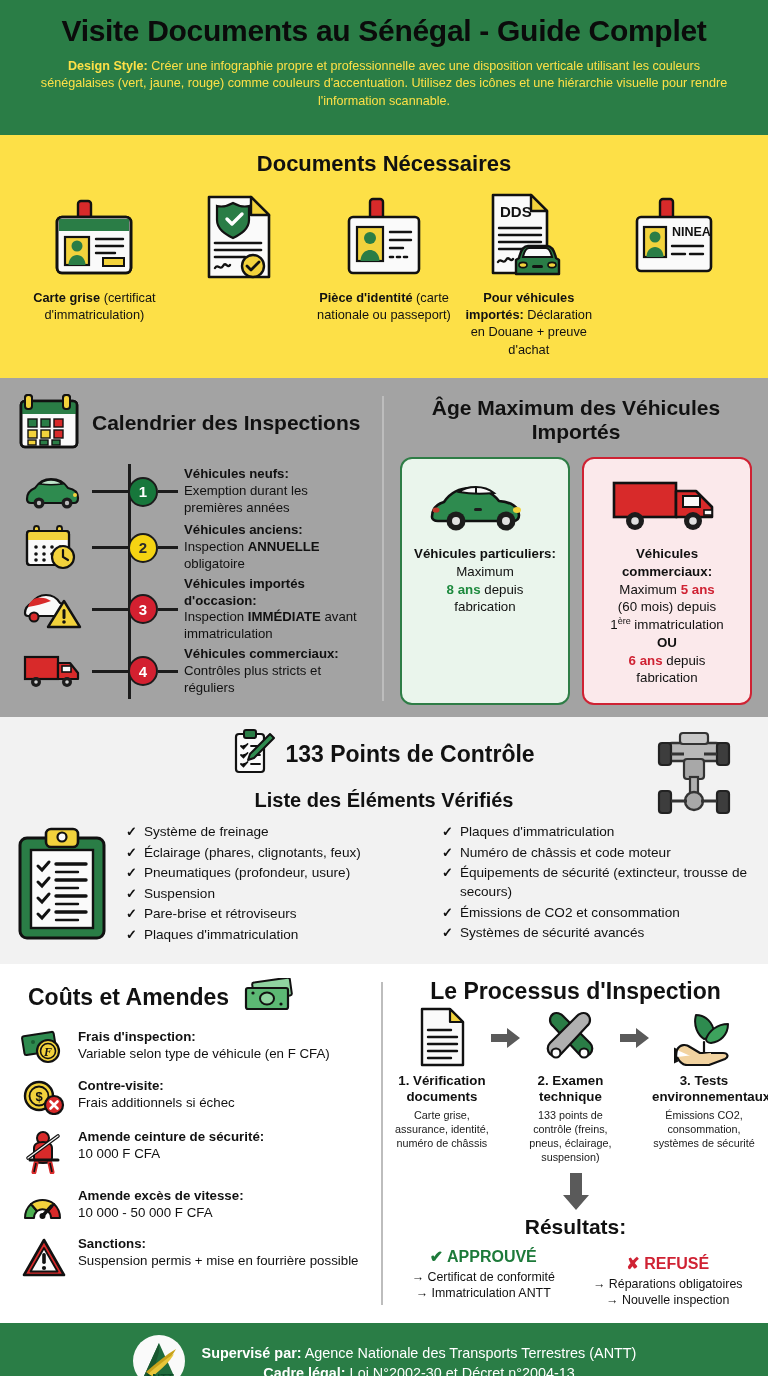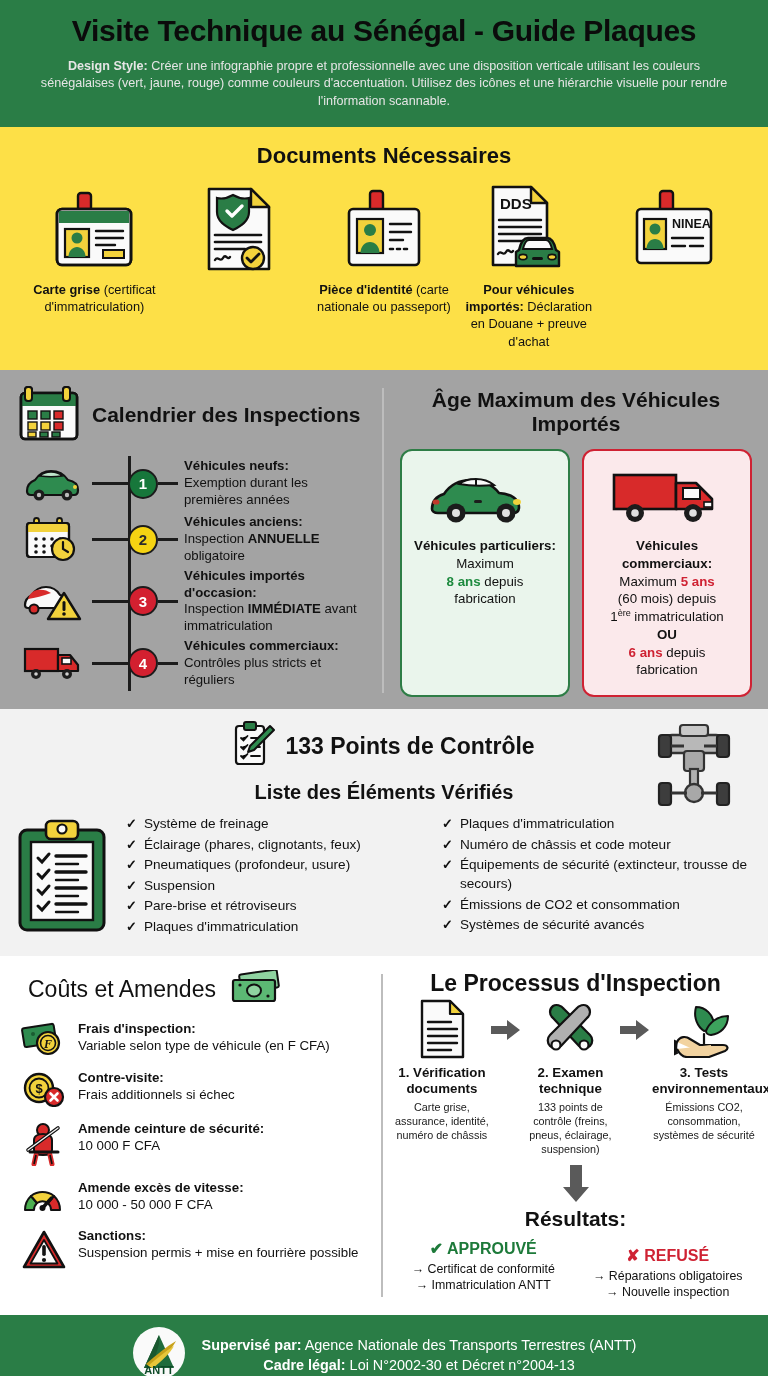--- a/index.html
+++ b/index.html
@@ -20,24 +20,24 @@
   .header h1 {
     font-size: 30px;
     font-weight: bold;
     color: #0b0b0b;
     letter-spacing: -0.3px;
     line-height: 1.15;
     margin-bottom: 9px;
   }
   .header .subtitle {
     font-size: 12.6px;
-    color: #e5e5e5;
+    color: #fde047;
     line-height: 1.42;
     max-width: 700px;
-    margin: 0 auto;
+    margin: 8px auto;
   }
   .header .subtitle b { font-weight: bold; }
 
   
   .sec-docs { background: #fde047; padding: 16px 10px 20px; }
   .sec-calendar { background: #a3a3a3; padding: 14px 0 12px; }
   .sec-points { background: #f2f2f2; padding: 12px 0 16px; }
   .sec-costs { background: #ffffff; padding: 14px 0 14px; }
 
   h2.sec-title {
@@ -133,21 +133,21 @@
   .pts-body { display: flex; align-items: flex-start; padding: 0 16px; gap: 6px; }
   .clip-wrap { width: 104px; flex: 0 0 104px; padding-top: 4px; }
   .check-col { flex: 1; }
   .check-li { display: flex; gap: 7px; font-size: 13.6px; line-height: 1.42; margin-bottom: 1px; }
   .check-li .ck { font-weight: bold; font-size: 13px; line-height: 1.5; }
   .chassis-wrap { position: absolute; right: 22px; top: 8px; }
   .pts-topline { position: relative; }
 
   
   .costs-head { display: flex; align-items: center; gap: 14px; margin-bottom: 12px; padding-left: 16px; }
-  .costs-head h2 { font-size: 23px; font-weight: normal; text-align: right; }
+  .costs-head h2 { font-size: 23px; font-weight: bold; text-align: right; }
   .cost-row { display: flex; gap: 10px; align-items: flex-start; margin-bottom: 13px; padding-left: 8px; }
   .cost-ic { width: 48px; flex: 0 0 48px; display: flex; justify-content: center; padding-top: 2px; }
   .cost-tx { flex: 1; font-size: 13.3px; line-height: 1.3; }
   .cost-tx .lbl { font-weight: bold; display: block; }
 
   
   .proc-title { font-size: 23px; font-weight: bold; text-align: center; margin-bottom: 0; }
   .steps { display: flex; align-items: flex-start; justify-content: center; gap: 2px; }
   .step { width: 104px; text-align: center; }
   .step .ic { height: 64px; display: flex; align-items: center; justify-content: center; }
@@ -176,21 +176,21 @@
   .footer .l1 { font-size: 14.4px; line-height: 1.42; }
   .footer .l2 { font-size: 14.4px; line-height: 1.42; }
   .footer b { font-weight: bold; }
 </style>
 </head>
 <body>
 
 <div class="page">
 
   <div class="header">
-    <h1>Visite Technique au Sénégal - Guide Plaques</h1>
+    <h1>Visite Documents au Sénégal - Guide Complet</h1>
     <div class="subtitle"><b>Design Style:</b><span> Créer une infographie propre et professionnelle avec une disposition verticale utilisant les couleurs sénégalaises (vert, jaune, rouge) comme couleurs d'accentuation. Utilisez des icônes et une hiérarchie visuelle pour rendre l'information scannable.</span></div>
   </div>
 
   <div class="sec-docs">
     <h2 class="sec-title">Documents Nécessaires</h2>
     <div class="docs-row">
 
       <div class="doc-item">
         <div class="doc-icon">
           <svg width="86" height="80" viewBox="0 0 86 80">

